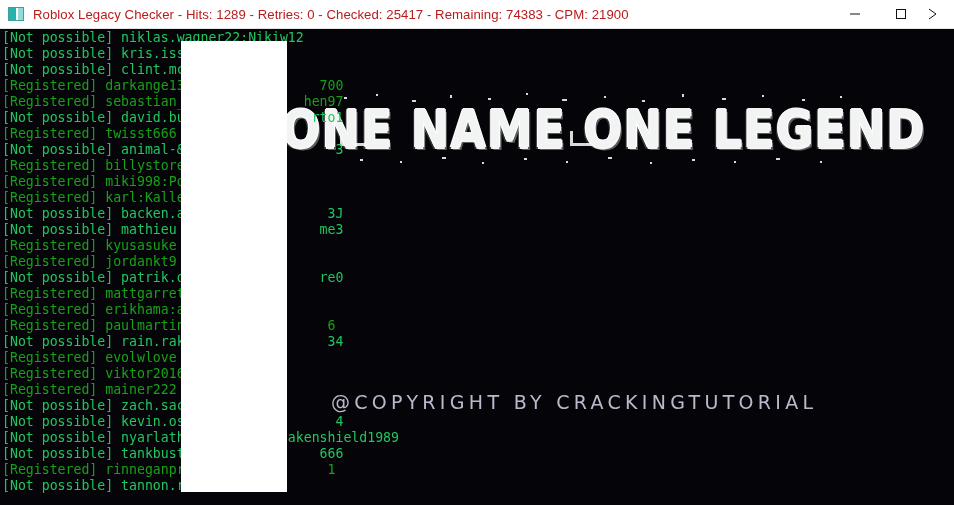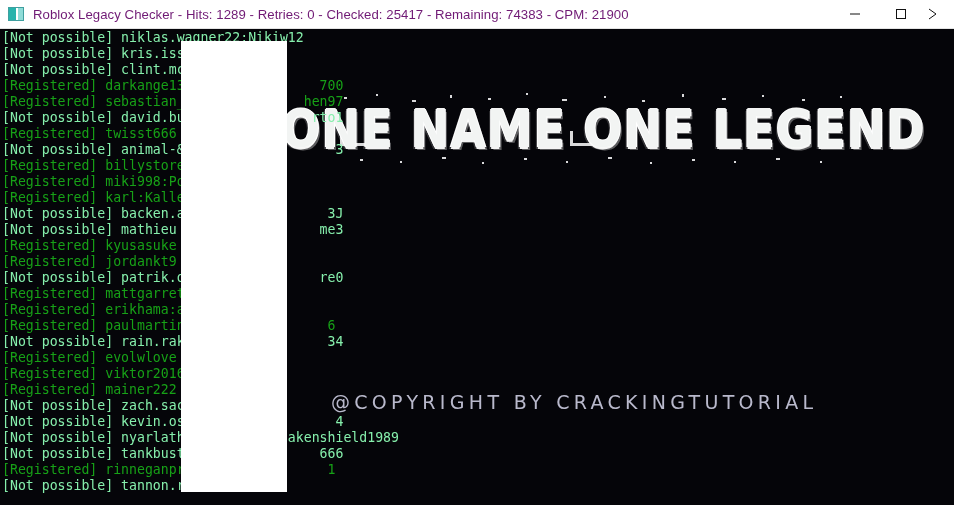--- a/index.html
+++ b/index.html
@@ -41,21 +41,21 @@
     display: flex;
     align-items: stretch;
     flex: 0 0 auto;
   }
   #app-icon .ic-a { width: 7px; background: #27b3ac; }
   #app-icon .ic-b { width: 2px; background: #ffffff; }
   #app-icon .ic-c { width: 5px; background: #8fdcd8; }
 
   #window-title {
     font-size: 13.2px;
-    color: #701a75;
+    color: #b91c1c;
     white-space: nowrap;
     letter-spacing: 0.05px;
     flex: 1 1 auto;
     overflow: hidden;
   }
 
   .win-btn {
     width: 46px;
     height: 29px;
     display: flex;
@@ -142,21 +142,21 @@
     white-space: pre;
   }
   .log-line {
     height: 16px;
     line-height: 16px;
     padding-left: 2px;
     white-space: pre;
     overflow: hidden;
   }
   .log-reg  { color: #17a117; }
-  .log-not  { color: #86efac; }
+  .log-not  { color: #22c55e; }
 
   
   #redaction-overlay {
     position: absolute;
     left: 181px;
     top: 12px;
     width: 106px;
     height: 451px;
     background: #ffffff;
   }

